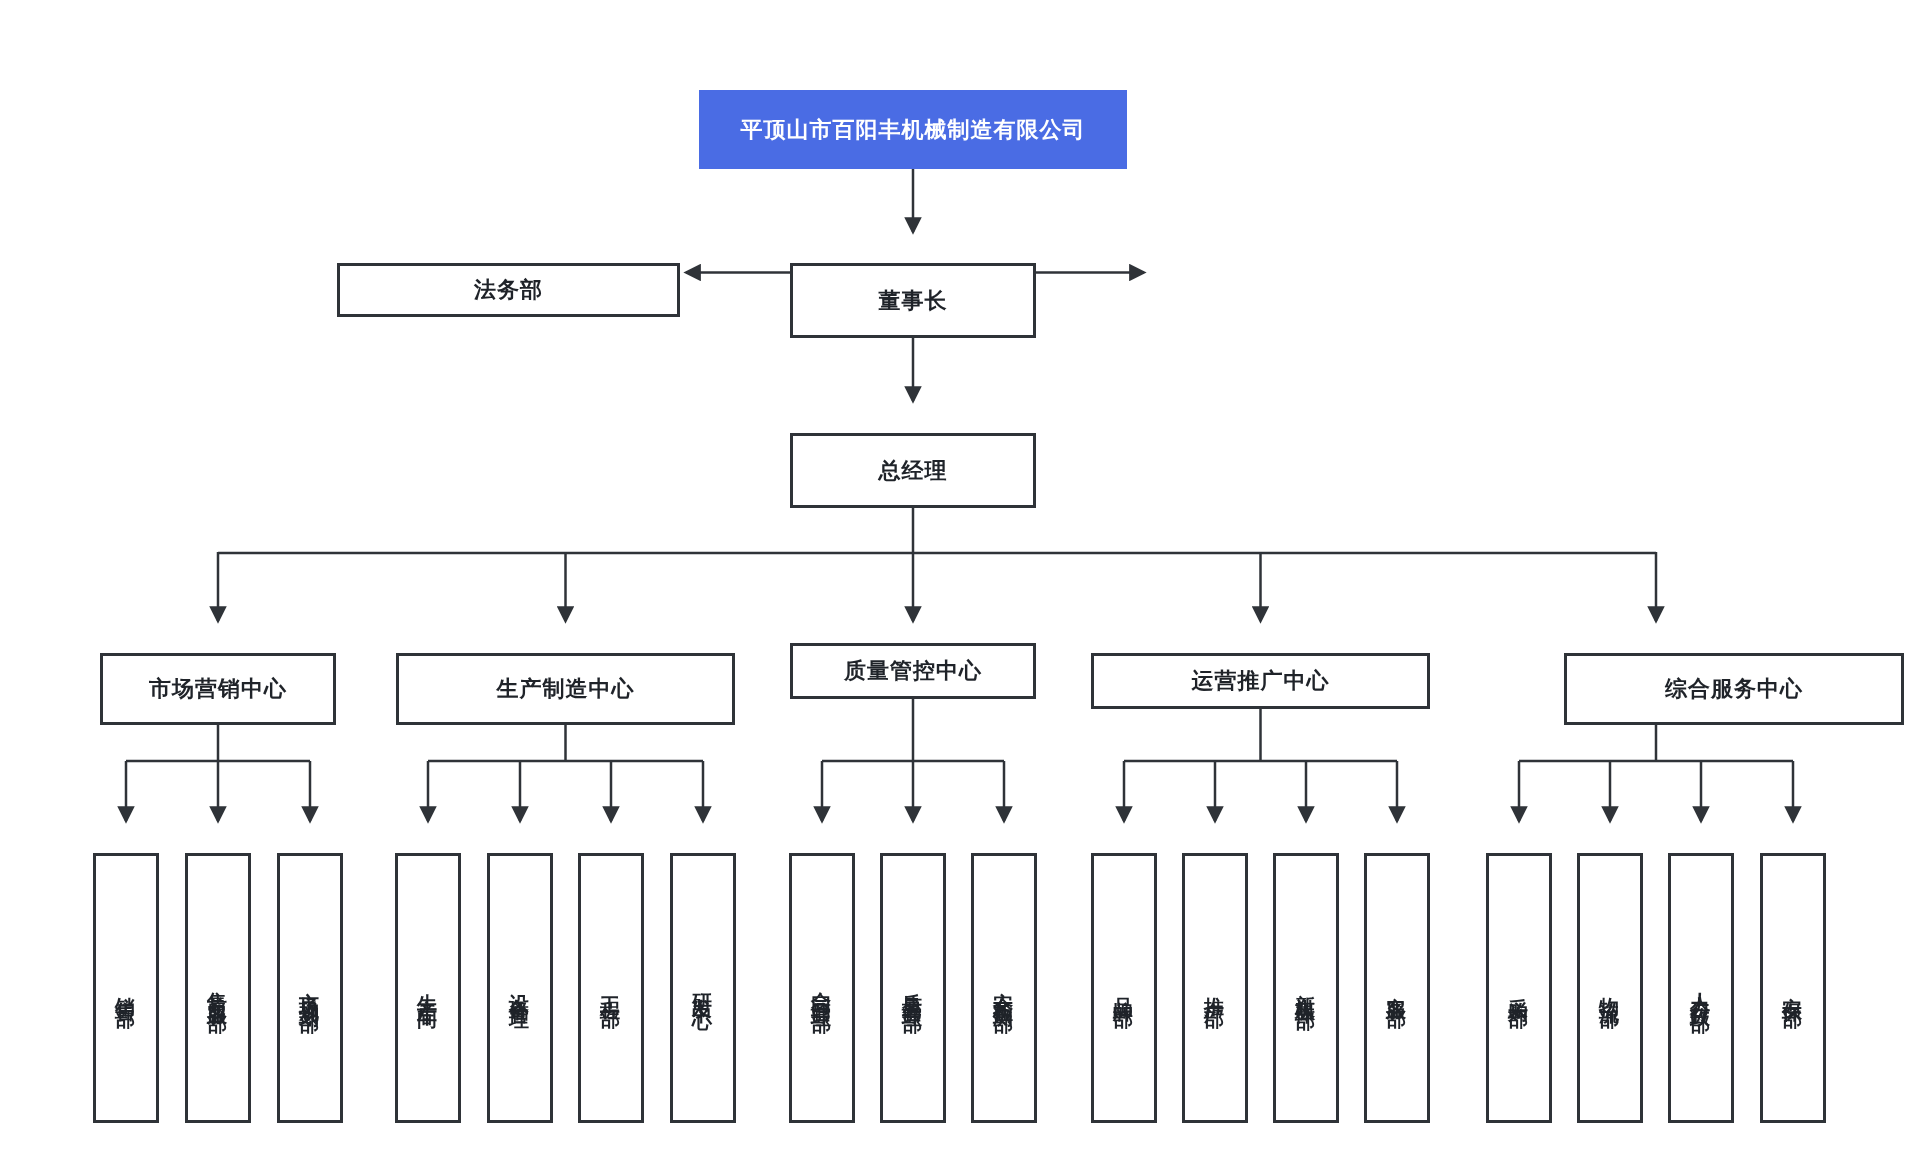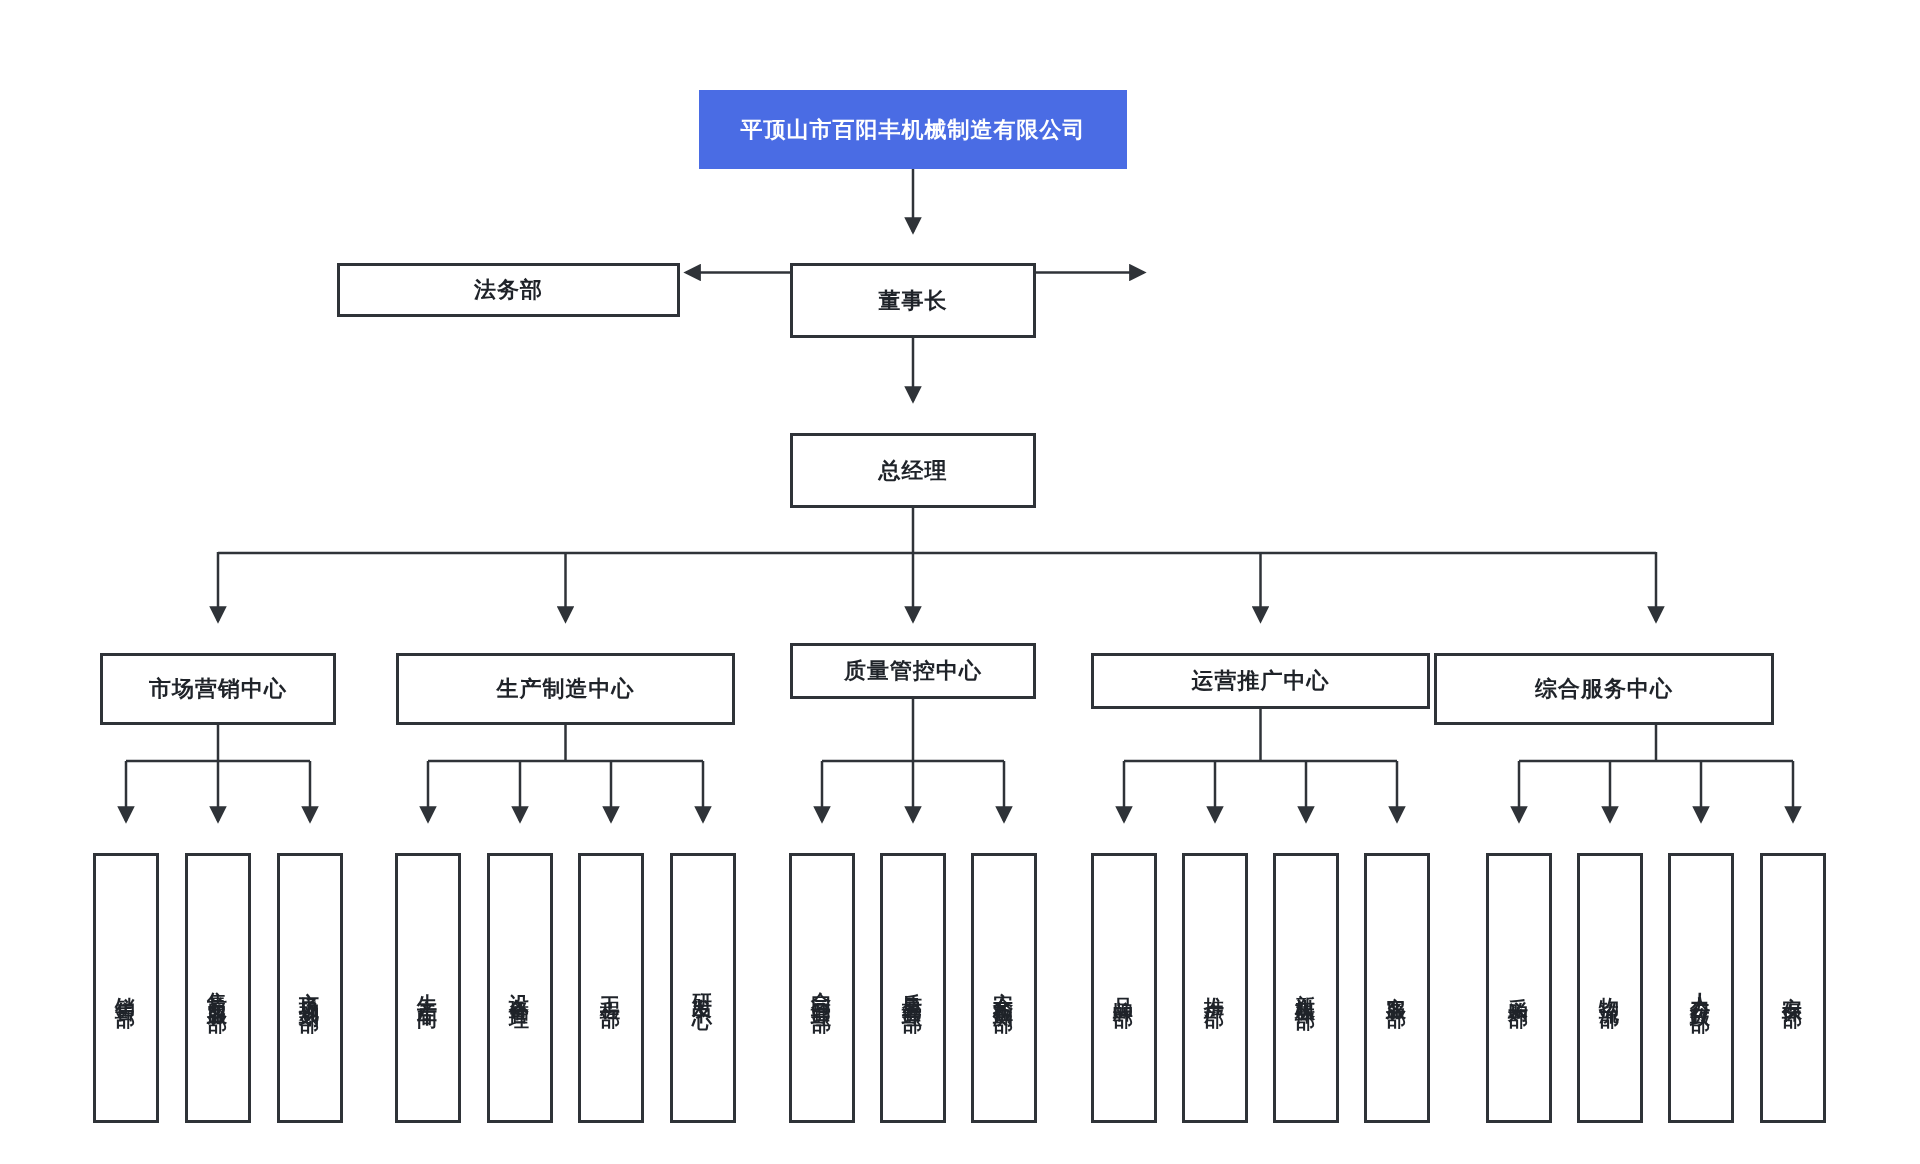--- a/index.html
+++ b/index.html
@@ -103,21 +103,21 @@
 
   <div class="node" style="left:337px;top:235px;width:343px;height:54px">法务部</div>
   <div class="node" style="left:790px;top:235px;width:246px;height:75px">董事长</div>
 
   <div class="node" style="left:790px;top:405px;width:246px;height:75px">总经理</div>
 
   <div class="node" style="left:100px;top:625px;width:236px;height:72px">市场营销中心</div>
   <div class="node" style="left:396px;top:625px;width:339px;height:72px">生产制造中心</div>
   <div class="node" style="left:790px;top:615px;width:246px;height:56px">质量管控中心</div>
   <div class="node" style="left:1091px;top:625px;width:339px;height:56px">运营推广中心</div>
-  <div class="node" style="left:1434px;top:625px;width:340px;height:72px">综合服务中心</div>
+  <div class="node" style="left:1564px;top:625px;width:340px;height:72px">综合服务中心</div>
 
   <div class="node vert" style="left:93px;top:825px;width:66px;height:270px">销售部</div>
   <div class="node vert" style="left:185px;top:825px;width:66px;height:270px">售前客服部</div>
   <div class="node vert" style="left:277px;top:825px;width:66px;height:270px">市场规划部</div>
 
   <div class="node vert" style="left:395px;top:825px;width:66px;height:270px">生产车间</div>
   <div class="node vert" style="left:487px;top:825px;width:66px;height:270px">设备管理</div>
   <div class="node vert" style="left:578px;top:825px;width:66px;height:270px">工程部</div>
   <div class="node vert" style="left:670px;top:825px;width:66px;height:270px">研发中心</div>
 

